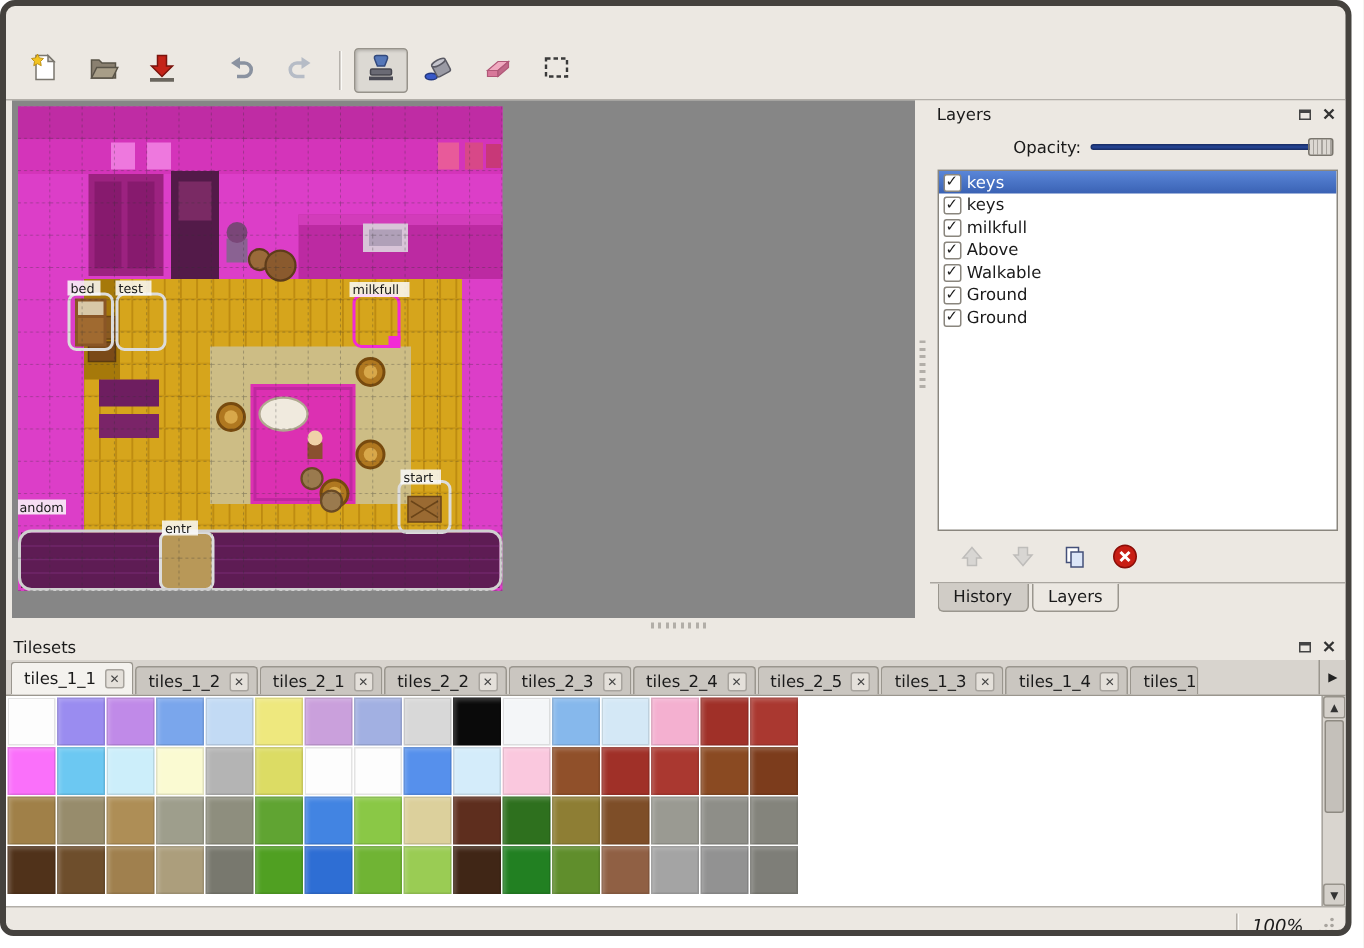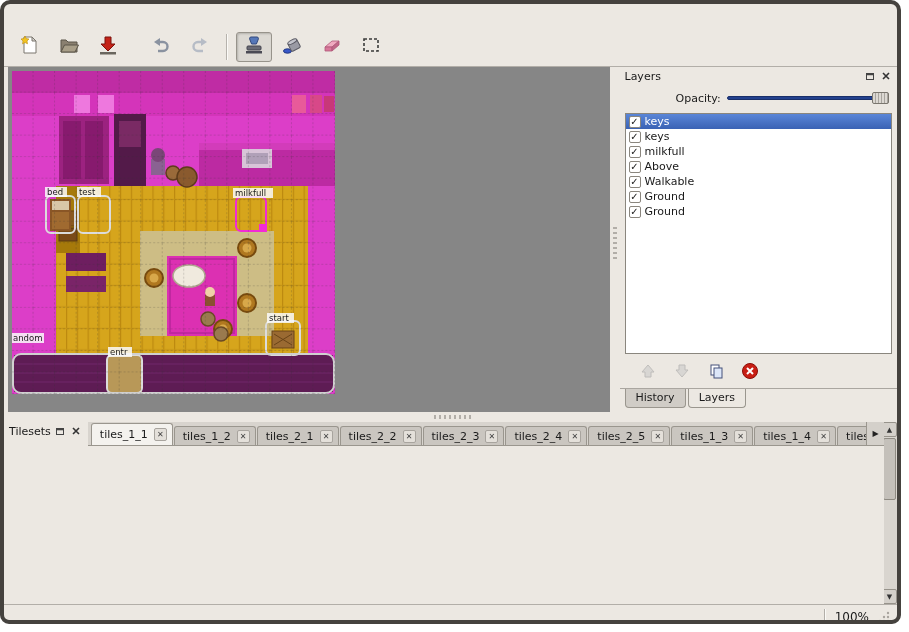--- a/index.html
+++ b/index.html
@@ -50,42 +50,42 @@
   .layer-row.selected { background:linear-gradient(#5a86d8,#3a62b4); color:#ffffff; }
   .checkbox { width:12px; height:12px; background:#fff; border:1px solid #8a867e; border-radius:2px;
      font-size:10px; line-height:10px; text-align:center; font-weight:bold; color:#1a1a1a; margin:0 4px 0 3px; flex:0 0 auto; }
   .layer-actions { height:34px; display:flex; align-items:center; gap:10px; padding-left:16px; }
   .act-btn { width:24px; height:24px; display:flex; align-items:center; justify-content:center; border-radius:3px; }
   .act-btn.disabled { opacity:.55; }
   .panel-bottom-tabs { height:24px; display:flex; align-items:flex-start; padding-left:5px; gap:2px; border-top:1px solid #aaa6a0; }
   .btab { padding:2px 10px 3px 10px; font-size:11px; background:#d0ccc6; border:1px solid #9a968e; border-top:none; border-radius:0 0 4px 4px; }
   .btab.active { background:#ece8e2; }
   
-  .tilesets-panel { position:absolute; left:0; right:0; top:418px; height:182px; display:flex; flex-direction:row; background:#ece8e2; }
+  .tilesets-panel { position:absolute; left:0; right:0; top:418px; height:182px; display:flex; flex-direction:column; background:#ece8e2; }
   .ts-tabs { height:24px; display:flex; align-items:flex-end; background:#d8d4ce; border-bottom:1px solid #9a968e; padding-left:3px; position:relative; }
   .ts-tab { display:flex; align-items:center; height:19px; background:#cac6c0; border:1px solid #9a968e; border-bottom:none;
      border-radius:3px 3px 0 0; margin-right:1px; padding:0 5px 0 8px; font-size:11px; white-space:nowrap; }
   .ts-tab.active { background:#f4f2ee; height:22px; }
   .ts-tab.clipped { width:46px; overflow:hidden; padding-right:4px; }
   .ts-tab-label { margin-right:6px; }
   .ts-tab-close { width:13px; height:13px; font-size:8px; line-height:11px; text-align:center; color:#444;
      border:1px solid #a8a49e; border-radius:2px; background:#e4e0da; }
   .ts-scroll-right { position:absolute; right:0; top:0; bottom:0; width:18px; background:#d4d0ca; border-left:1px solid #9a968e;
      display:flex; align-items:center; justify-content:center; font-size:8px; color:#222; }
   .ts-content { flex:1; position:relative; background:#ffffff; overflow:hidden; }
   .tile-grid { position:absolute; left:1px; top:1px; display:grid; grid-template-columns:repeat(16,32px); grid-auto-rows:32px; gap:1px; background:#ffffff; }
   .tile { width:32px; height:32px; box-shadow:inset 0 0 0 1px rgba(0,0,0,0.10), inset 2px 2px 3px rgba(255,255,255,0.22); }
   .ts-scrollbar { position:absolute; right:0; top:0; bottom:0; width:16px; background:#d9d5cf; border-left:1px solid #a8a49e; }
   .sb-btn { position:absolute; left:0; right:0; height:15px; background:#d4d0ca; border:1px solid #97938b; border-radius:2px;
      display:flex; align-items:center; justify-content:center; font-size:7px; color:#333; }
   .sb-up { top:0; } .sb-down { bottom:0; }
   .sb-thumb { position:absolute; left:1px; right:1px; top:16px; height:62px; background:#c4c0ba; border:1px solid #8e8a82; border-radius:2px; }
   
   .statusbar { position:absolute; left:0; right:0; top:600px; height:24px; border-top:1px solid #b2aea8;
-     display:flex; align-items:center; justify-content:flex-end; padding-right:6px; }
+     display:flex; align-items:center; justify-content:flex-end; padding-right:6px;font-style:italic; }
   .status-sep { width:1px; height:16px; background:#b2aea8; box-shadow:1px 0 0 #fbfaf7; margin-right:10px; }
   .zoom-text { margin-right:8px; font-size:12px; }
 </style>
 </head>
 <body>
 
 <div class="window">
 
 
   <div class="toolbar">

